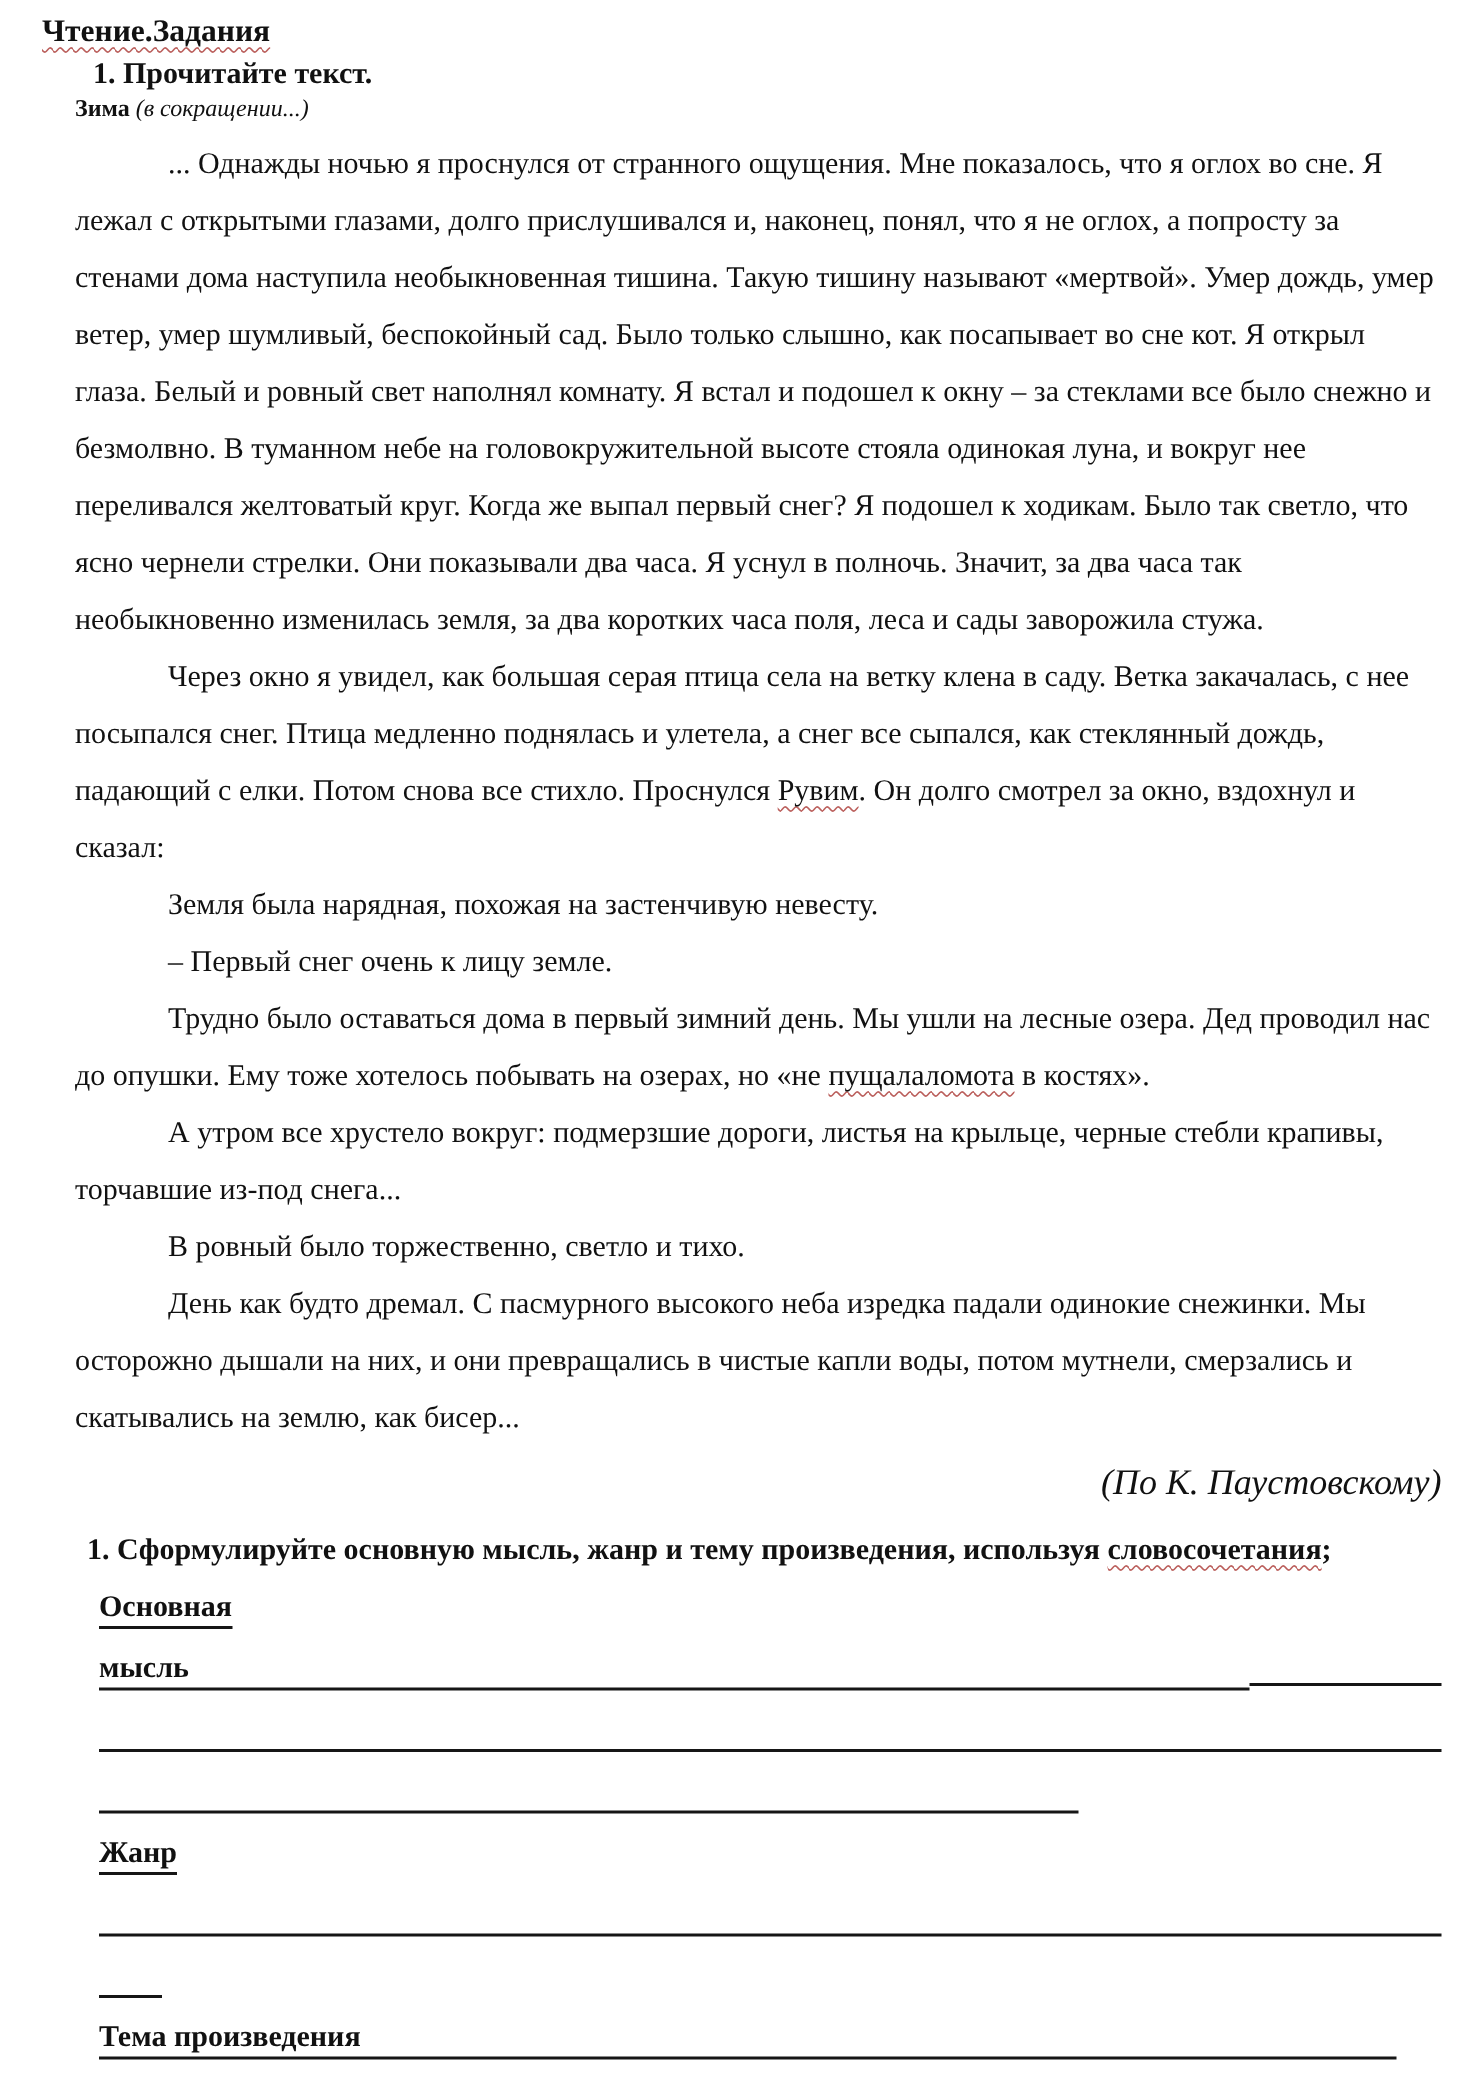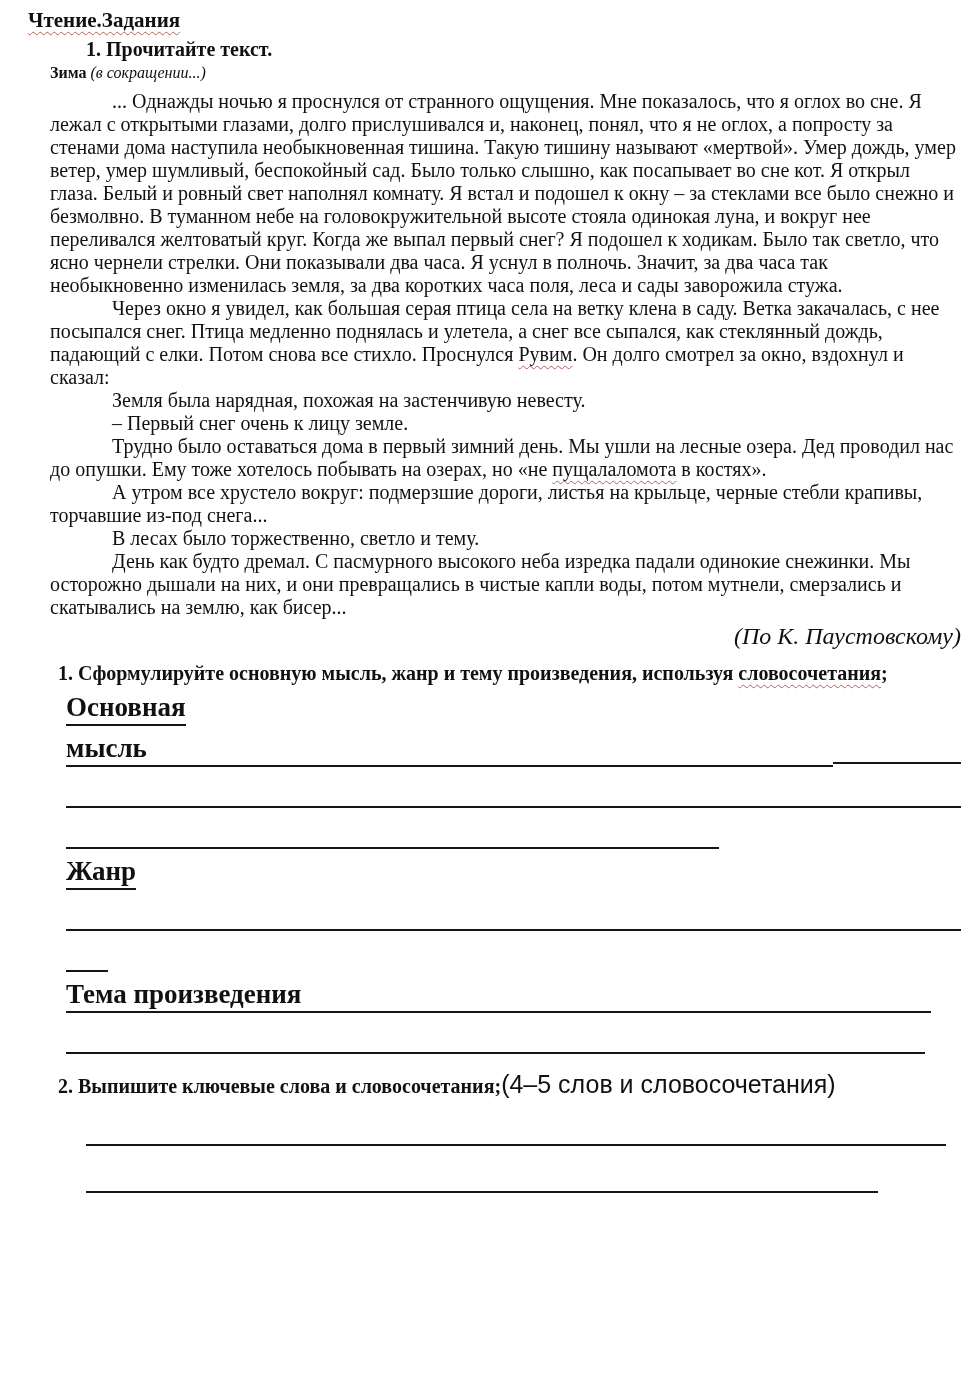--- a/index.html
+++ b/index.html
@@ -22,48 +22,48 @@
     text-decoration: underline;
     text-decoration-style: wavy;
     text-decoration-color: #bb5f5c;
     text-decoration-thickness: 1px;
     text-underline-offset: 4px;
     text-decoration-skip-ink: none;
   }
   .task-intro {
     font-size: 20px;
     font-weight: bold;
-    margin: 5px 0 0 36px;
+    margin: 5px 0 0 12px;
   }
   .text-title-line { font-size: 16px; margin: 3px 0 8px 0; }
   .text-title-line .t-bold { font-weight: bold; }
   .text-title-line .t-italic { font-style: italic; }
 
-  .reading { font-size: 20px; line-height: 23px; }
+  .reading { font-size: 20px; line-height: 38px; }
   .reading p.para { margin: 0; text-indent: 62px; }
 
   .attribution {
     text-align: right;
     font-style: italic;
     font-size: 24px;
     margin: 6px 0 12px 0;
   }
 
   .task-heading { font-size: 20px; font-weight: bold; margin: 14px 0 0 8px; }
   .task-heading .note {
     font-weight: normal;
     font-family: "Liberation Sans", "DejaVu Sans", sans-serif;
     font-size: 25px;
   }
 
   .fields { margin-left: 16px; }
   .frow { display: flex; align-items: flex-end; height: 41px; }
   .flabel {
     font-weight: bold;
-    font-size: 27px;
+    font-size: 20px;
     border-bottom: 2px solid #161616;
     padding-bottom: 1px;
     white-space: nowrap;
     margin-top: 48px;
   }
   .fline { border-bottom: 2px solid #161616; height: 100%; }
   .grow { flex: 1 1 auto; }
   .tail { width: 128px; margin-bottom: 3px; }
   .blank { border-bottom: 2px solid #161616; height: 41px; box-sizing: border-box; }
   .w-full { width: 100%; }
@@ -93,21 +93,21 @@
   </div>
 
   <div class="reading">
     <div id="paragraphs">
         <p class="para"><span>... Однажды ночью я проснулся от странного ощущения. Мне показалось, что я оглох во сне. Я лежал с открытыми глазами, долго прислушивался и, наконец, понял, что я не оглох, а попросту за стенами дома наступила необыкновенная тишина. Такую тишину называют «мертвой». Умер дождь, умер ветер, умер шумливый, беспокойный сад. Было только слышно, как посапывает во сне кот. Я открыл глаза. Белый и ровный свет наполнял комнату. Я встал и подошел к окну – за стеклами все было снежно и безмолвно. В туманном небе на головокружительной высоте стояла одинокая луна, и вокруг нее переливался желтоватый круг. Когда же выпал первый снег? Я подошел к ходикам. Было так светло, что ясно чернели стрелки. Они показывали два часа. Я уснул в полночь. Значит, за два часа так необыкновенно изменилась земля, за два коротких часа поля, леса и сады заворожила стужа.</span></p>
         <p class="para"><span>Через окно я увидел, как большая серая птица села на ветку клена в саду. Ветка закачалась, с нее посыпался снег. Птица медленно поднялась и улетела, а снег все сыпался, как стеклянный дождь, падающий с елки. Потом снова все стихло. Проснулся </span><span class="spell">Рувим</span><span>. Он долго смотрел за окно, вздохнул и сказал:</span></p>
         <p class="para"><span>Земля была нарядная, похожая на застенчивую невесту.</span></p>
         <p class="para"><span>– Первый снег очень к лицу земле.</span></p>
         <p class="para"><span>Трудно было оставаться дома в первый зимний день. Мы ушли на лесные озера. Дед проводил нас до опушки. Ему тоже хотелось побывать на озерах, но «не </span><span class="spell">пущалаломота</span><span> в костях».</span></p>
         <p class="para"><span>А утром все хрустело вокруг: подмерзшие дороги, листья на крыльце, черные стебли крапивы, торчавшие из-под снега...</span></p>
-        <p class="para"><span>В лесах было торжественно, светло и тему.</span></p>
+        <p class="para"><span>В ровный было торжественно, светло и тихо.</span></p>
         <p class="para"><span>День как будто дремал. С пасмурного высокого неба изредка падали одинокие снежинки. Мы осторожно дышали на них, и они превращались в чистые капли воды, потом мутнели, смерзались и скатывались на землю, как бисер...</span></p>
       </div>
     <div class="attribution">(По К. Паустовскому)</div>
   </div>
 
   <div>
     <div class="task-heading">
       <span>1.</span>
       <span>Сформулируйте основную мысль, жанр и тему произведения, используя </span><span class="spell">словосочетания</span><span>;</span>
     </div>

